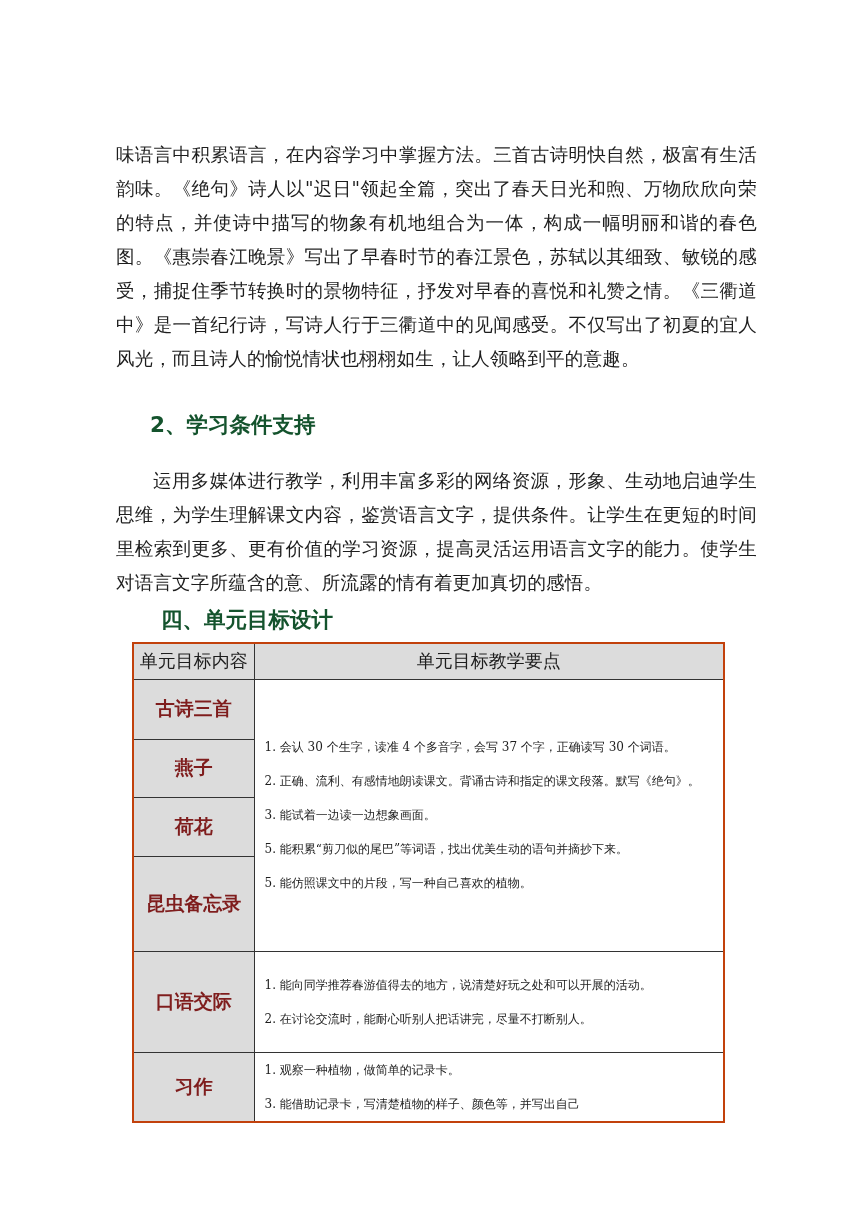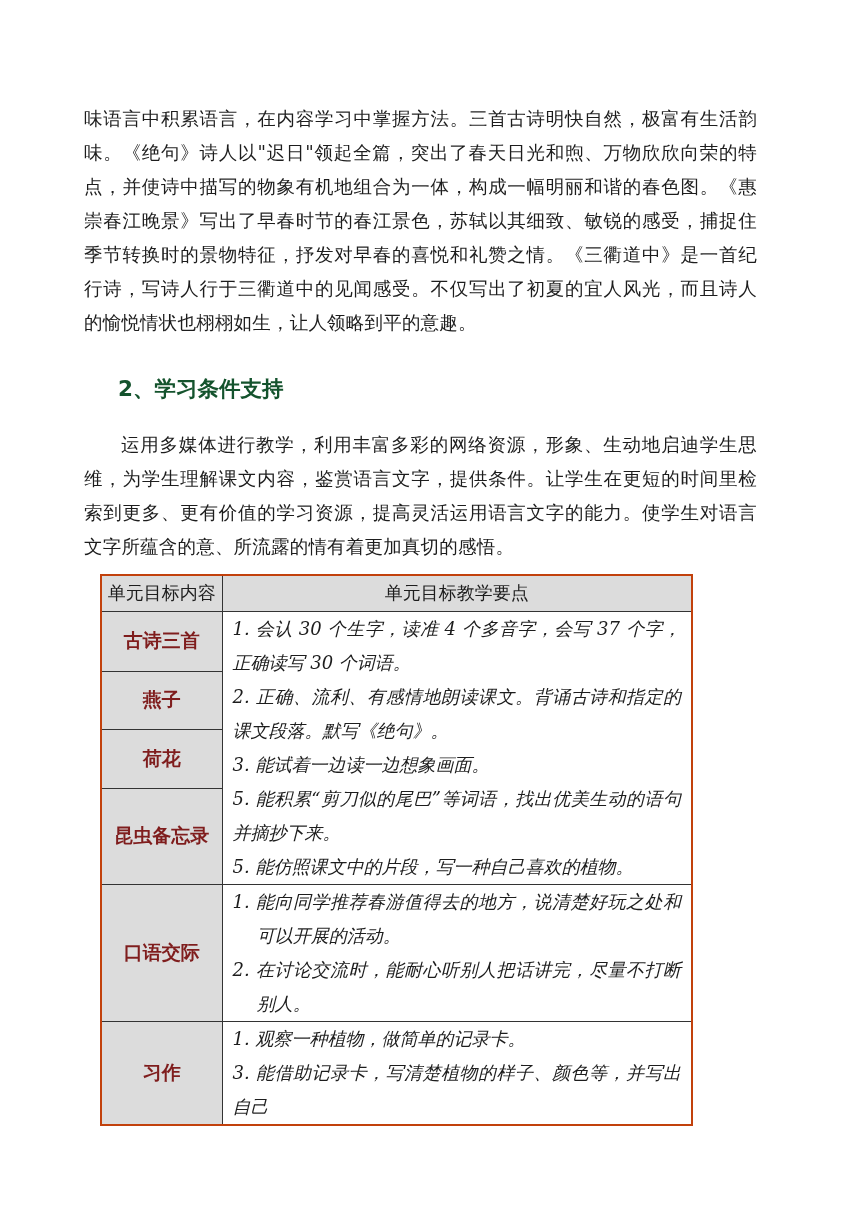--- a/index.html
+++ b/index.html
@@ -11,22 +11,23 @@
     width: 860px;
     height: 1216px;
     overflow: hidden;
     font-family: "DejaVu Serif", "Liberation Serif", serif;
     color: #1d1d1d;
   }
   .page {
     box-sizing: border-box;
     width: 860px;
     height: 1168px;
-    padding: 102px 103px 0 84px;
+    padding: 102px 103px 0 116px;
     background: #ffffff;
+    margin-top: 36px;
   }
   .para {
     margin: 0;
     font-size: 18.5px;
     line-height: 34px;
     text-align: justify;
     letter-spacing: 0.2px;
     color: #1d1d1d;
   }
   .para.indent2 { text-indent: 2em; }
@@ -72,25 +73,24 @@
     font-size: 19px;
     color: #7f1d1d;
   }
   td.points {
     vertical-align: middle;
     padding: 0 10px;
     background: #ffffff;
   }
   td.points p {
     margin: 0;
-    font-size: 18px;
+    font-size: 12px;
     line-height: 34px;
     text-align: justify;
     color: #1d1d1d;
-    font-style: italic;
   }
   td.points.hang p {
     padding-left: 1.35em;
     text-indent: -1.35em;
   }
   tr.r-hdr     { height: 36px; }
   tr.r-poems   { height: 60px; }
   tr.r-swallow { height: 58px; }
   tr.r-lotus   { height: 59px; }
   tr.r-insect  { height: 95px; }
@@ -101,20 +101,21 @@
 <body>
 
 <div class="page">
 
   <p class="para">味语言中积累语言，在内容学习中掌握方法。三首古诗明快自然，极富有生活韵味。《绝句》诗人以"迟日"领起全篇，突出了春天日光和煦、万物欣欣向荣的特点，并使诗中描写的物象有机地组合为一体，构成一幅明丽和谐的春色图。《惠崇春江晚景》写出了早春时节的春江景色，苏轼以其细致、敏锐的感受，捕捉住季节转换时的景物特征，抒发对早春的喜悦和礼赞之情。《三衢道中》是一首纪行诗，写诗人行于三衢道中的见闻感受。不仅写出了初夏的宜人风光，而且诗人的愉悦情状也栩栩如生，让人领略到平的意趣。</p>
 
   <div class="heading h-conditions">2、学习条件支持</div>
 
   <p class="para indent2 p-conditions">运用多媒体进行教学，利用丰富多彩的网络资源，形象、生动地启迪学生思维，为学生理解课文内容，鉴赏语言文字，提供条件。让学生在更短的时间里检索到更多、更有价值的学习资源，提高灵活运用语言文字的能力。使学生对语言文字所蕴含的意、所流露的情有着更加真切的感悟。</p>
 
+  <div class="heading h-goals">四、单元目标设计</div>
 
   <table class="goal-table">
     <colgroup>
         <col class="c1">
         <col class="c2">
       </colgroup>
     <tbody>
       <tr class="r-hdr">
         <td class="shade hdrcell">单元目标内容</td>
         <td class="shade hdrcell">单元目标教学要点</td>

